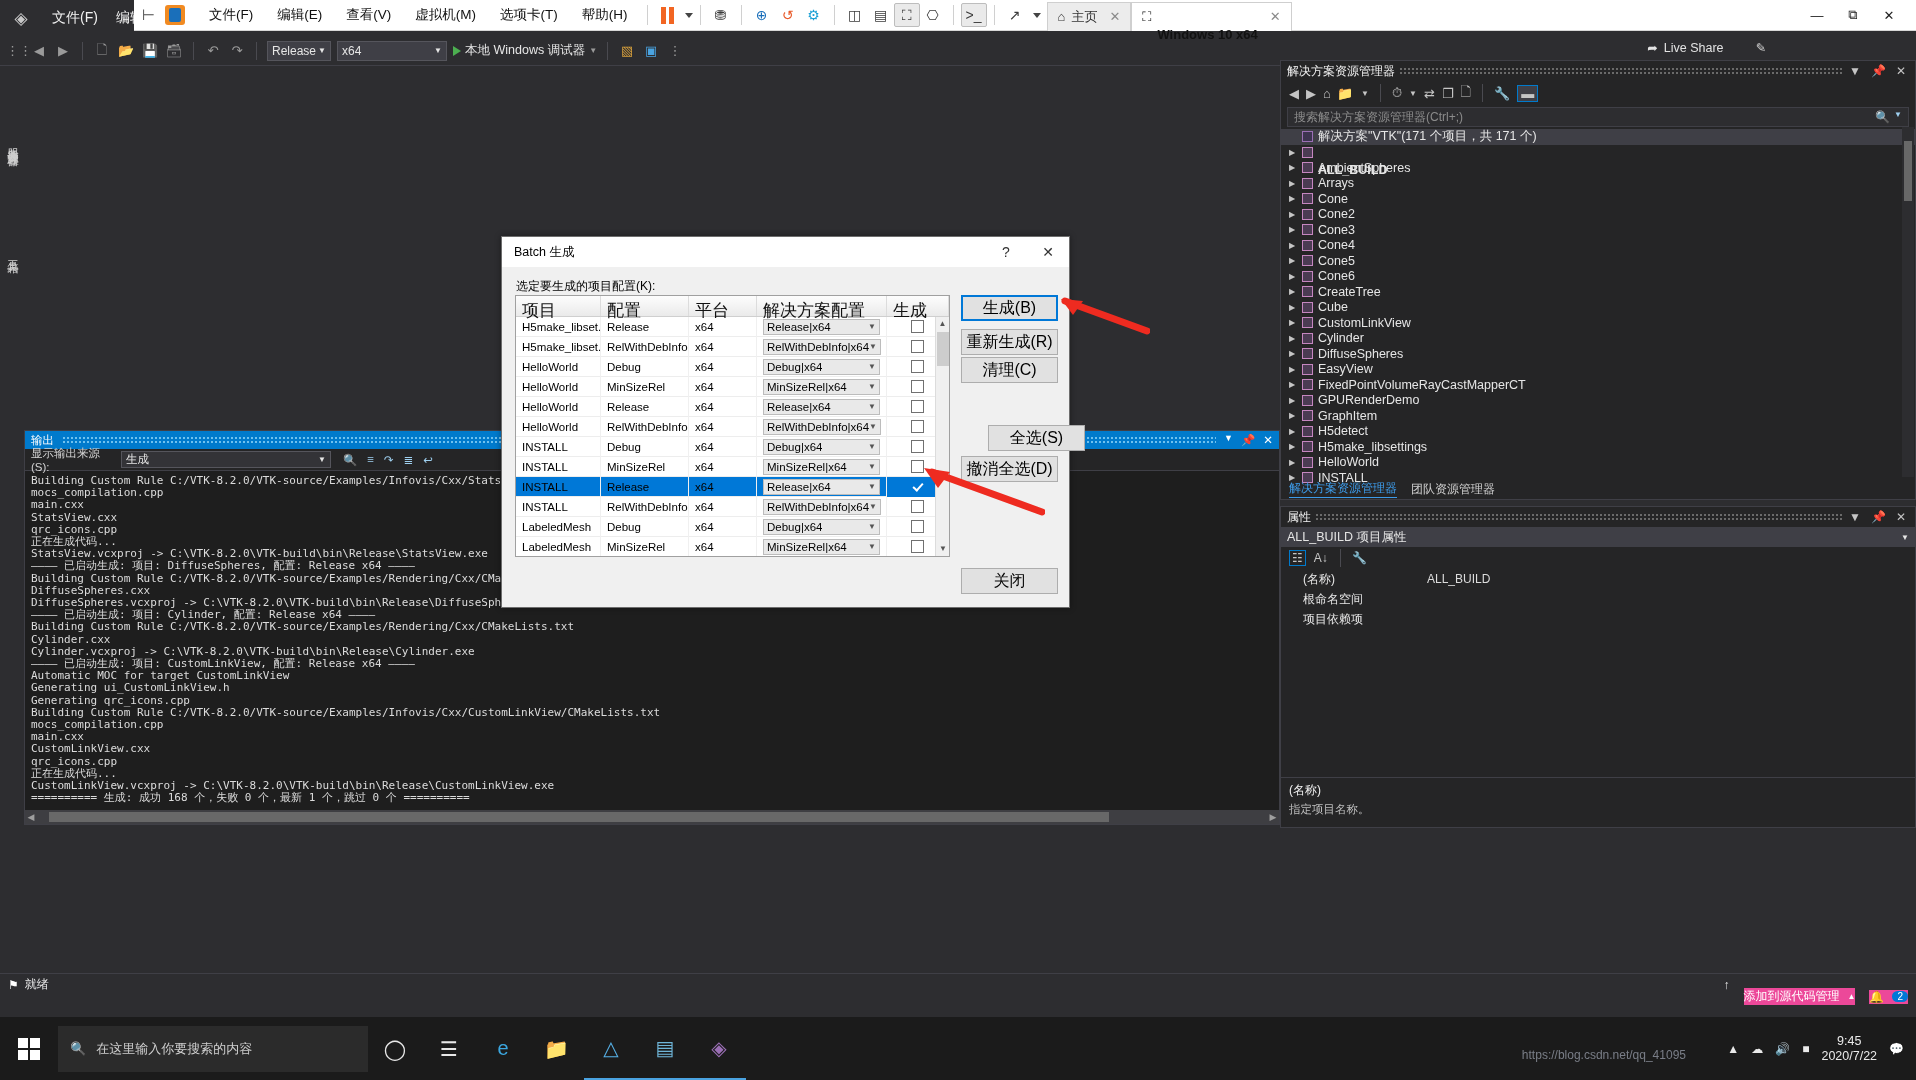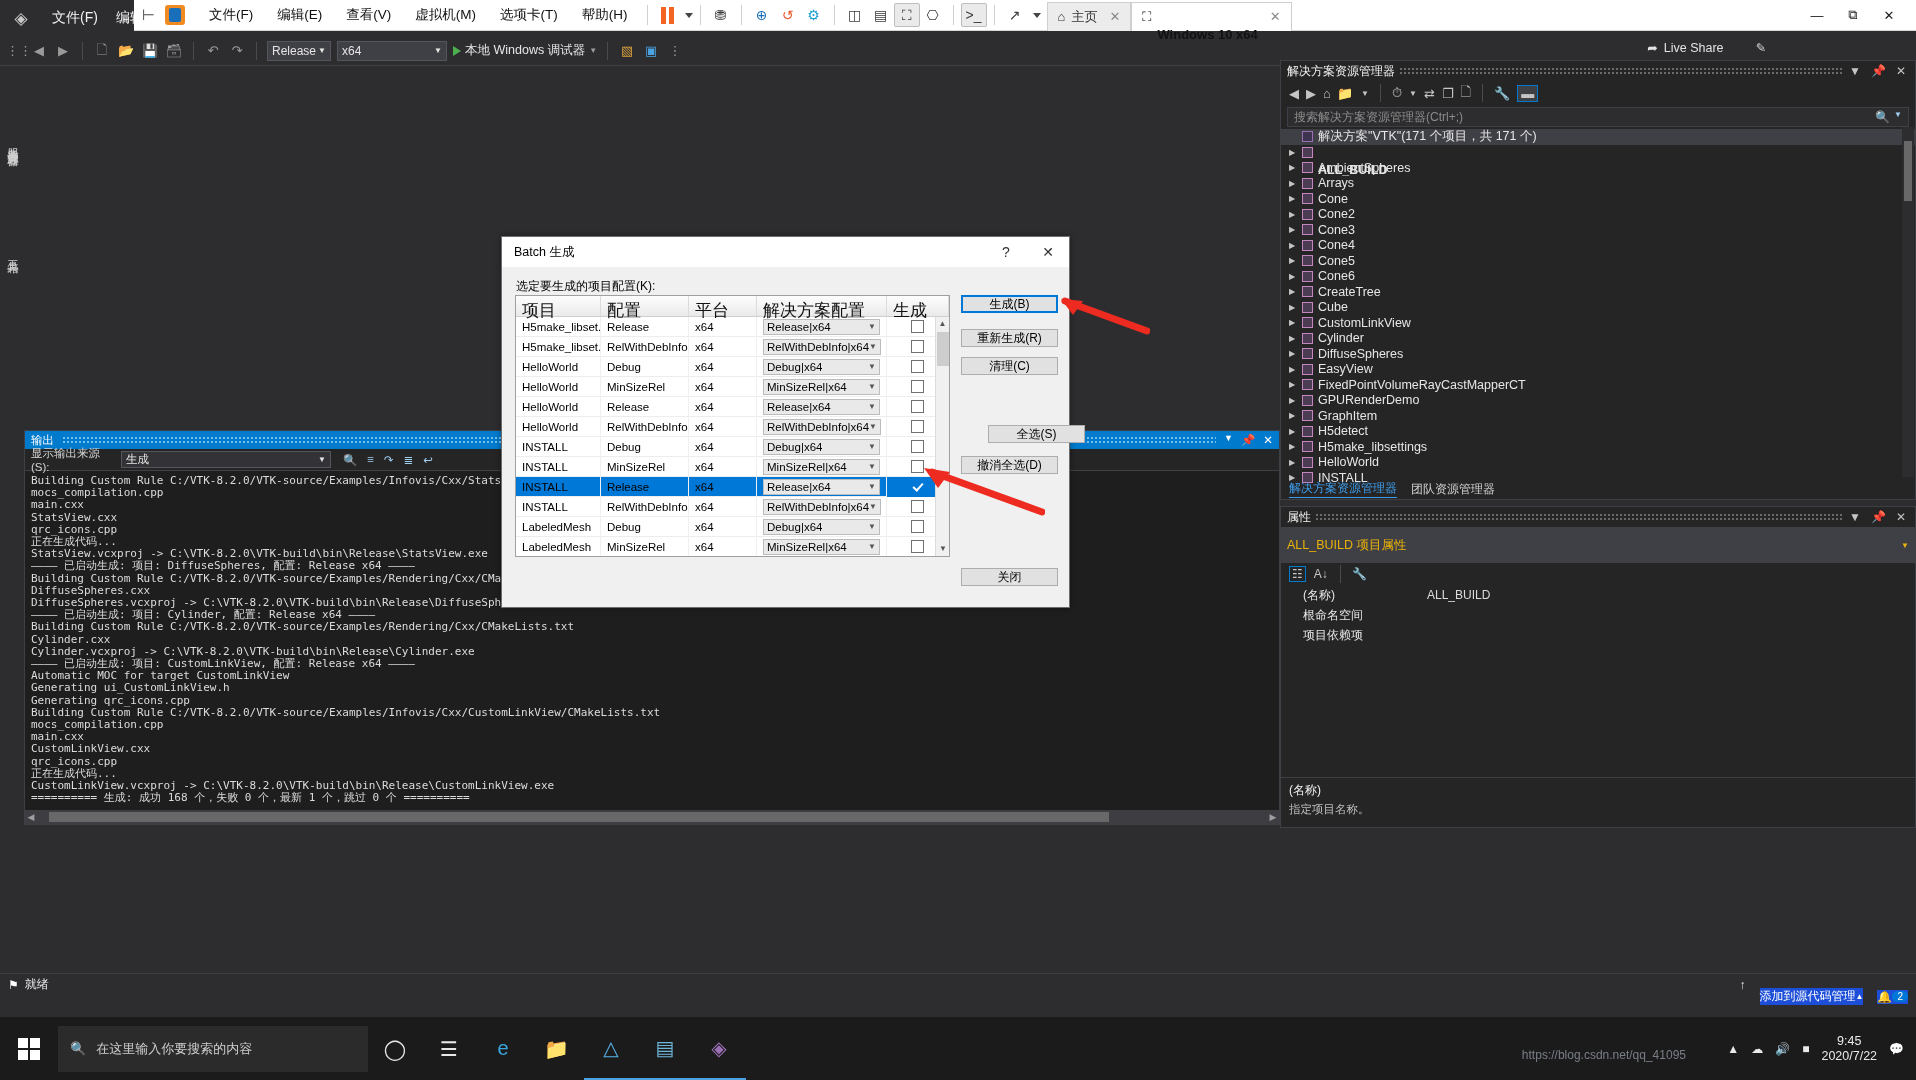--- a/index.html
+++ b/index.html
@@ -98,22 +98,22 @@
   #solex-tabs { position:absolute; left:0; bottom:0; width:100%; height:20px; display:flex; align-items:center;
      gap:14px; padding-left:8px; font-size:12px;}
   #solex-tabs .act { color:#3d9be9; border-bottom:1px solid #3d9be9;}
   #solex-tabs .ina { color:#d0d0d0;}
   #solex-vscroll { position:absolute; right:1px; top:66px; width:12px; bottom:22px; background:#2d2d30;}
   #solex-vscroll .thumb { background:#686868; height:60px; width:8px; margin:14px auto 0;}
 
   
   #props { position:absolute; left:1280px; top:506px; width:636px; height:322px; background:#252526;
      border:1px solid #3f3f46;}
-  #props-head { height:36px; background:#3f3f46; display:flex; align-items:center; padding:0 6px;
-     font-size:12.5px; color:#eab308; justify-content:space-between;}
+  #props-head { height:20px; background:#3f3f46; display:flex; align-items:center; padding:0 6px;
+     font-size:12.5px; color:#e5e5e5; justify-content:space-between;}
   #props-tb { height:22px; display:flex; align-items:center; gap:8px; padding:0 8px; color:#c5c5c5; font-size:12px;}
   #props-tb .sel { border:1px solid #007acc; padding:0 2px;}
   .prow { height:20px; display:flex; align-items:center; font-size:12px; color:#e6e6e6;}
   .prow .k { width:140px; padding-left:22px; }
   .prow .v { flex:1; padding-left:6px; color:#dcdcdc; white-space:nowrap; overflow:hidden;}
   .prow.group .k { padding-left:6px; font-weight:bold;}
   .prow.dim .k, .prow.dim .v { color:#9a9a9a;}
   #props-foot { position:absolute; left:0; bottom:0; width:100%; height:50px; padding:4px 8px; border-top:1px solid #3f3f46;}
   #props-foot .t { font-size:12px; color:#f1f1f1;}
   #props-foot .d { font-size:11.5px; color:#bdbdbd; margin-top:3px;}
@@ -137,32 +137,32 @@
   .combo .cv { overflow:hidden; white-space:nowrap;}
   .combo .ca { font-size:8px; color:#555;}
   .cbx { width:13px;height:13px;border:1px solid #707070;background:#fff;display:inline-block;}
   .cbx.on { background:#0078d7; border-color:#0078d7; position:relative;}
   .cbx.on::after{content:"";position:absolute;left:3px;top:0px;width:4px;height:8px;border:solid #fff;border-width:0 2px 2px 0;transform:rotate(42deg);}
   .grow.selrow { background:#0078d7; }
   .grow.selrow .c-build { background:#0078d7;}
   #grid-scroll { position:absolute; right:0; top:21px; width:14px; bottom:0; background:#f0f0f0; border-left:1px solid #dcdcdc;}
   #grid-scroll .arr { height:14px; text-align:center; font-size:8px; color:#555; line-height:14px;}
   #grid-scroll .thumb { background:#cdcdcd; width:12px; height:34px; margin:1px;}
-  .dbtn { position:absolute; width:97px; height:18px; background:#e1e1e1; border:1px solid #adadad;
-     font-size:12px; display:flex; align-items:center; justify-content:center; color:#000;}
+  .dbtn { position:absolute; width:97px; height:26px; background:#e1e1e1; border:1px solid #adadad;
+     font-size:16px; display:flex; align-items:center; justify-content:center; color:#000;}
   .dbtn.primary { border:2px solid #0078d7; background:#e1e1e1;}
 
   
   .arrow { position:absolute; pointer-events:none;}
 
   
   #vs-status { position:absolute; left:0; bottom:85px; width:1916px; height:22px; background:#2d2d30;
      display:flex; align-items:center; padding:0 8px; font-size:12px; color:#e8e8e8; border-top:1px solid #3f3f46;}
   #vs-status .right { margin-left:auto; display:flex; align-items:center; gap:14px;}
-  .badge { background:#1d4ed8; color:#fff; display:flex; align-items:center; gap:0;margin-top:24px;}
+  .badge { background:#ec4899; color:#fff; display:flex; align-items:center; gap:8px;margin-top:24px;}
   .bubble { background:#0078d7; color:#fff; border-radius:8px; padding:0 5px; font-size:10px;}
 
   
   #taskbar { position:absolute; left:0; bottom:0; width:1916px; height:63px; background:#1b1b1b;
      display:flex; align-items:center;}
   #startbtn { width:58px;height:63px; display:flex; align-items:center; justify-content:center;}
   .winlogo { width:22px;height:22px; display:grid; grid-template-columns:10px 10px; grid-template-rows:10px 10px; gap:2px;}
   .winlogo i { background:#fff; display:block;}
   #searchbox { width:310px; height:46px; background:#2b2b2b; display:flex; align-items:center;
      gap:10px; padding:0 12px; color:#cfcfcf; font-size:13px;}

